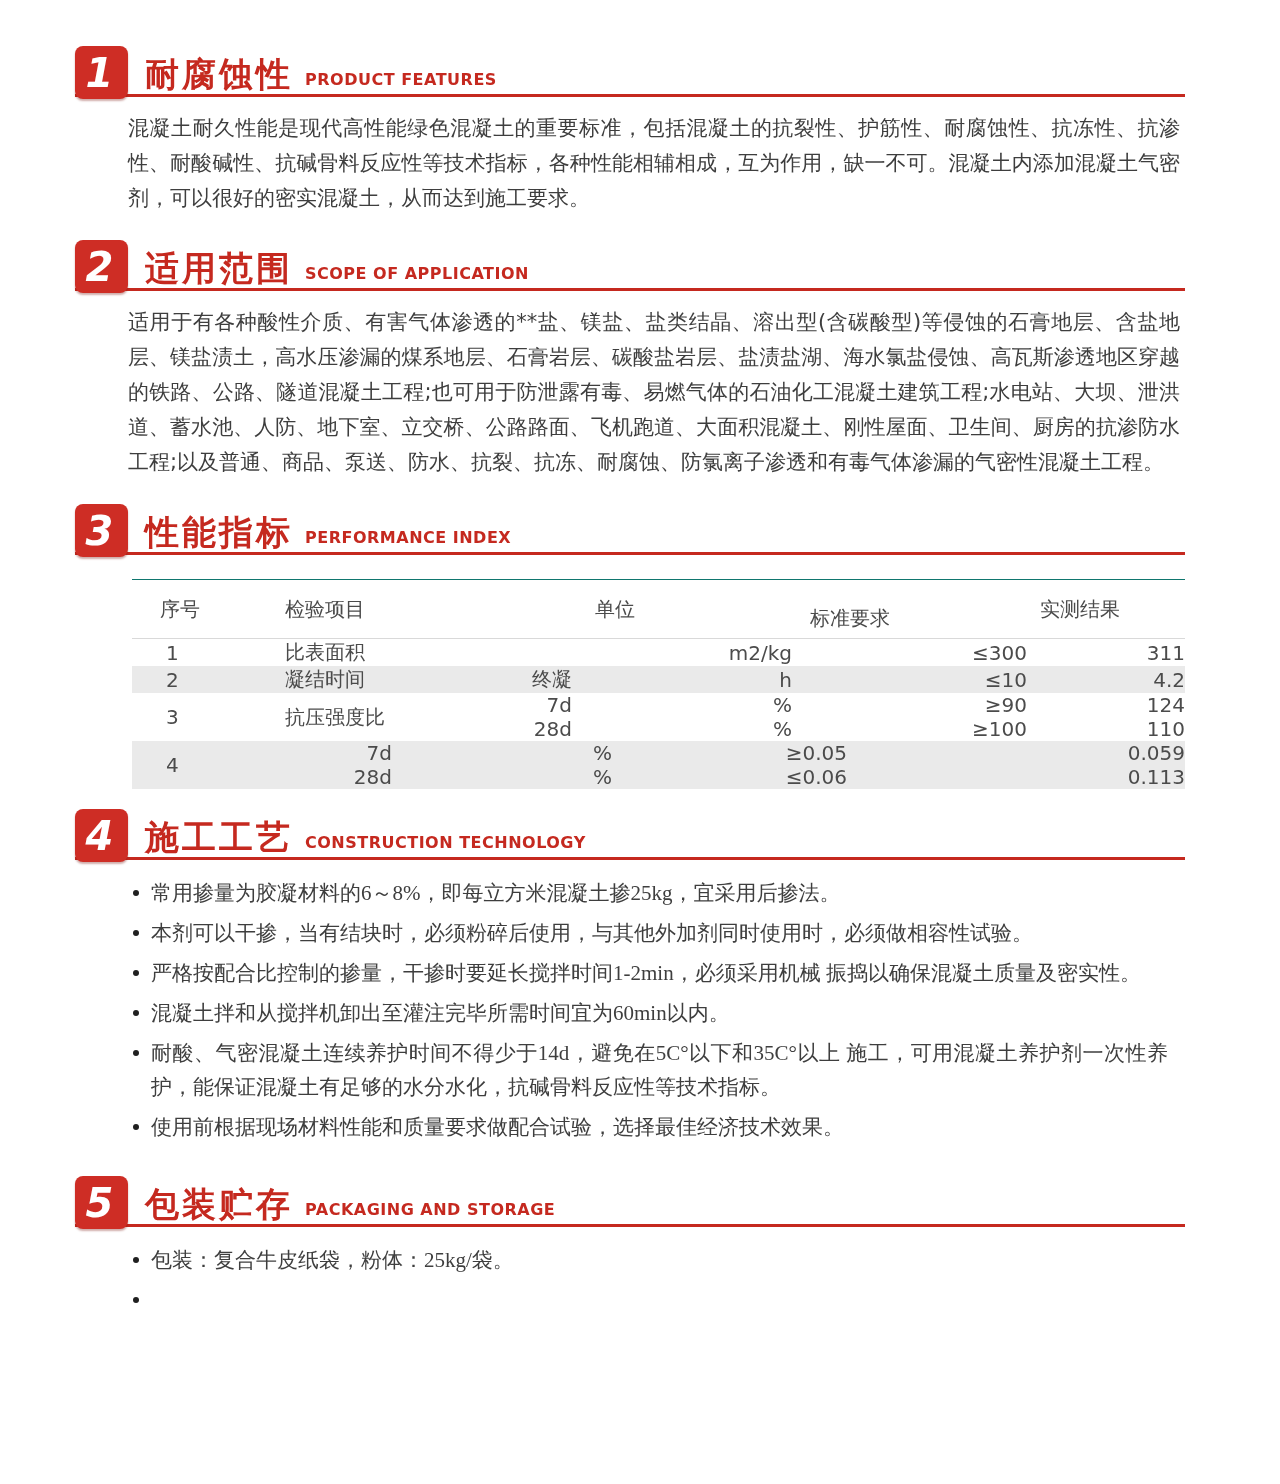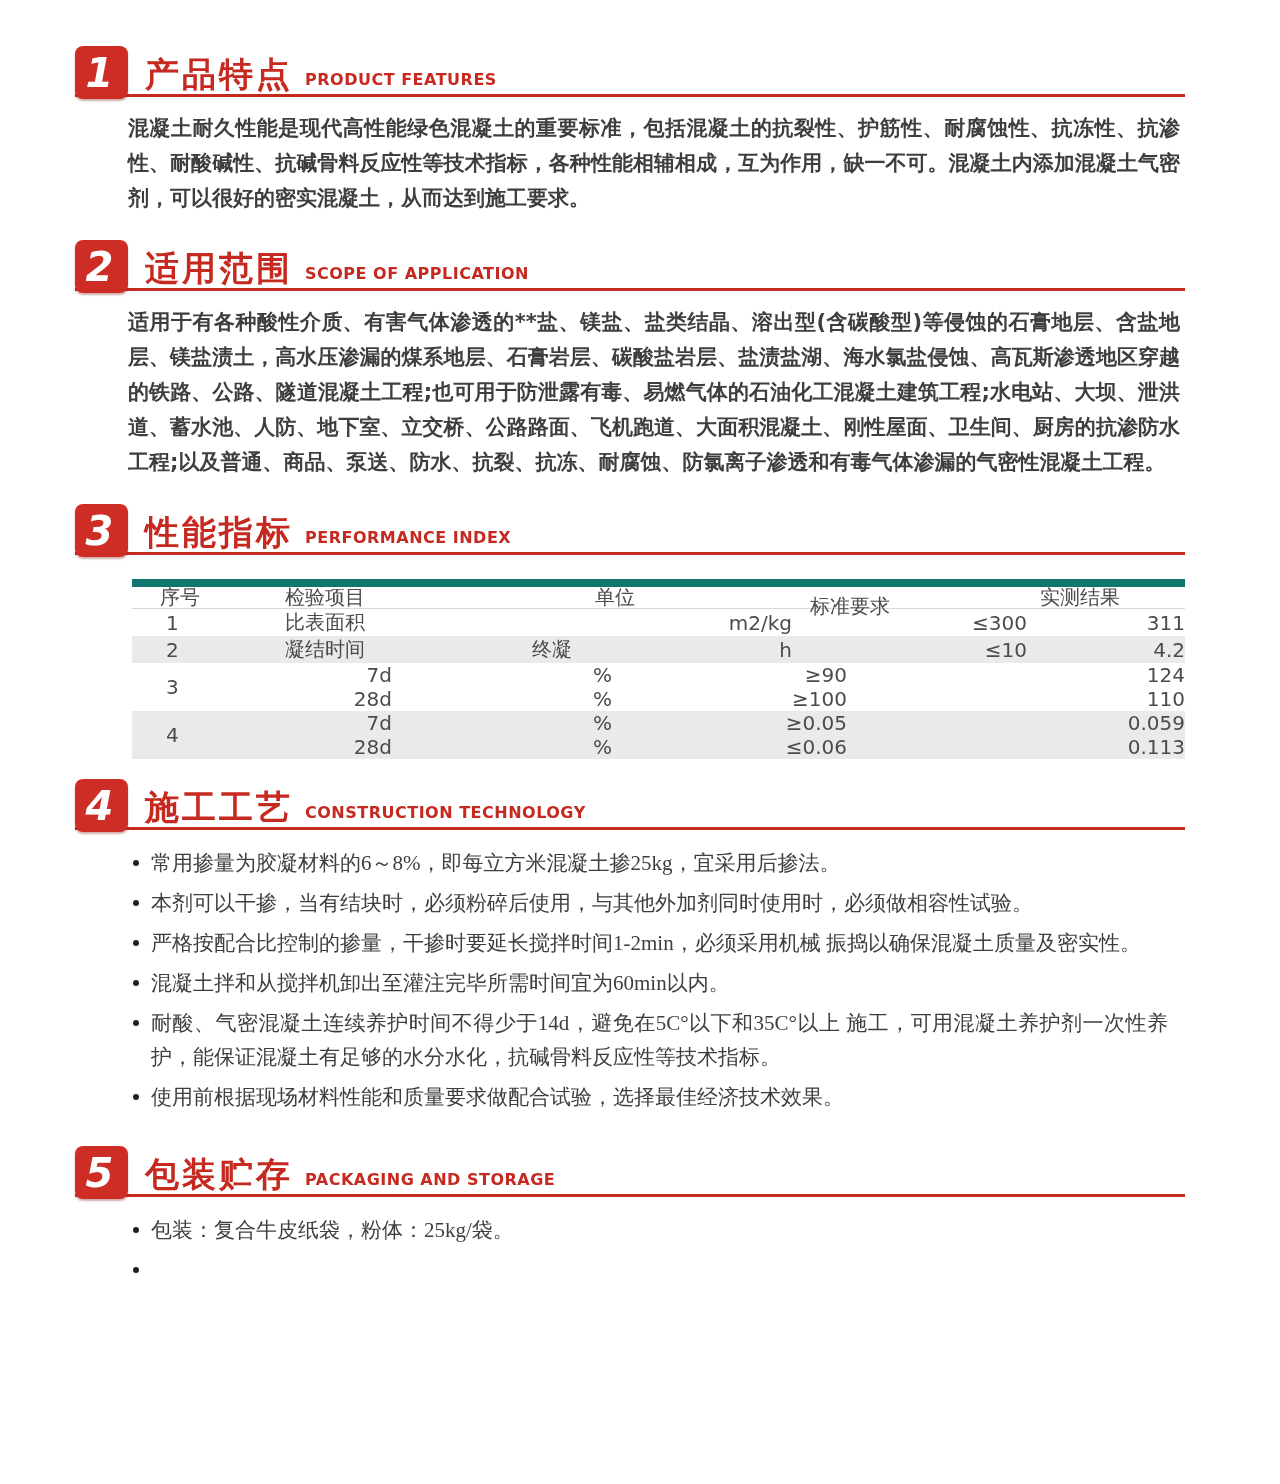--- a/index.html
+++ b/index.html
@@ -33,29 +33,29 @@
     margin:0 0 3px 17px; line-height:1;
   }
   .en {
     color:var(--accent); font-size:16px; font-weight:bold;
     margin:0 0 6px 12px; line-height:1; letter-spacing:0.5px;
   }
 
   
   .para {
     margin:14px 100px 0 128px;
-    font-size:21px; line-height:35px; text-align:justify; color:var(--text);font-weight:bold;
+    font-size:21px; line-height:35px; text-align:justify; color:var(--text);
   }
   .gap-s { height:24px; } .gap-m { height:26px; } .gap-t { height:20px; }
 
   
   .ptable { margin:24px 95px 0 132px; font-size:20px; color:var(--tabletext); }
   .t-head {
-    display:flex; align-items:center; height:30px;
-    border-top:8px solid #0f766e; border-bottom:1px solid #d9d9d9;
+    display:flex; align-items:center; height:60px;
+    border-top:1px solid #0f766e; border-bottom:1px solid #d9d9d9;
   }
   .t-head .h1 { width:110px; padding-left:28px; }
   .t-head .h2 { width:330px; padding-left:43px; }
   .t-head .h4 { width:220px; padding-left:23px; }
   .t-head .h5 { width:235px; padding-left:18px;margin-top:18px; }
   .t-head .h6 { flex:1; padding-left:13px; }
   .t-row { display:flex; align-items:stretch; }
   .t-row.shaded { background:var(--band); }
   .t-row .no   { width:110px; padding-left:34px; display:flex; align-items:center; }
   .t-row .item { width:180px; padding-left:43px; display:flex; align-items:center; }
@@ -81,21 +81,21 @@
 </head>
 <body>
 
 <div class="page">
 
   <section>
     <div class="sec-head">
       <div class="badge">
         <span class="num">1</span>
       </div>
-      <h2 class="zh">产品特点</h2>
+      <h2 class="zh">耐腐蚀性</h2>
       <span class="en">PRODUCT FEATURES</span>
     </div>
     <p class="para">混凝土耐久性能是现代高性能绿色混凝土的重要标准，包括混凝土的抗裂性、护筋性、耐腐蚀性、抗冻性、抗渗性、耐酸碱性、抗碱骨料反应性等技术指标，各种性能相辅相成，互为作用，缺一不可。混凝土内添加混凝土气密剂，可以很好的密实混凝土，从而达到施工要求。</p>
   </section>
 
   <div class="gap-s"></div>
 
   <section>
     <div class="sec-head">
       <div class="badge">
@@ -148,20 +148,21 @@
             <div class="sub">终凝</div>
             <div class="unit">h</div>
             <div class="std">≤10</div>
             <div class="res">4.2</div>
           </div>
         </div>
       </div>
 
       <div class="t-row">
         <div class="no">3</div>
+        <div class="item">抗压强度比</div>
         <div class="subs">
           <div class="sub-row">
             <div class="sub">7d</div>
             <div class="unit">%</div>
             <div class="std">≥90</div>
             <div class="res">124</div>
           </div>
           <div class="sub-row">
             <div class="sub">28d</div>
             <div class="unit">%</div>

